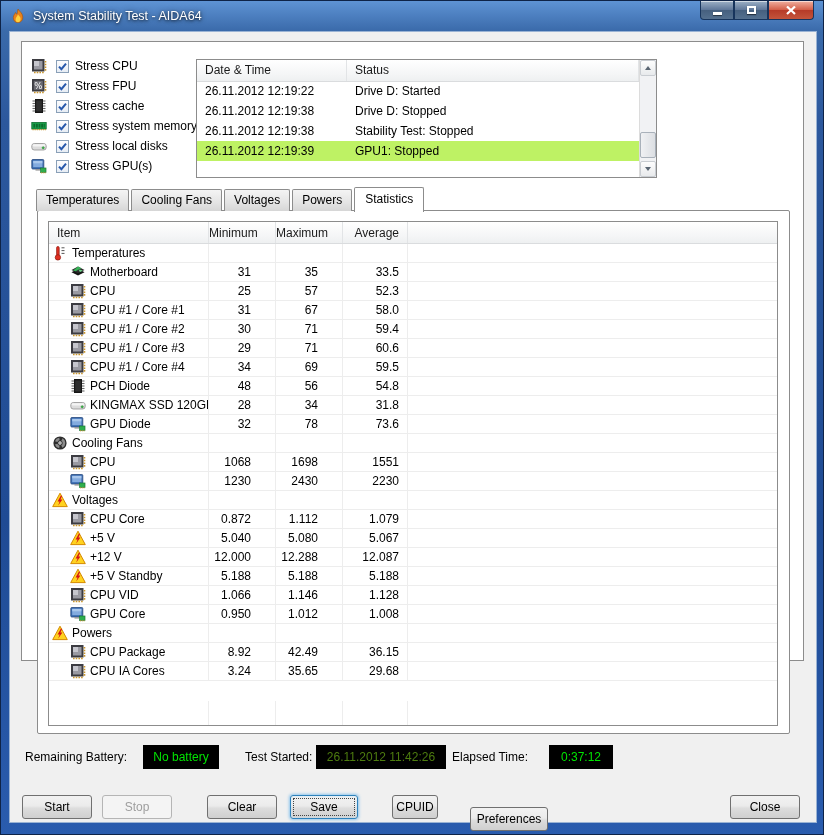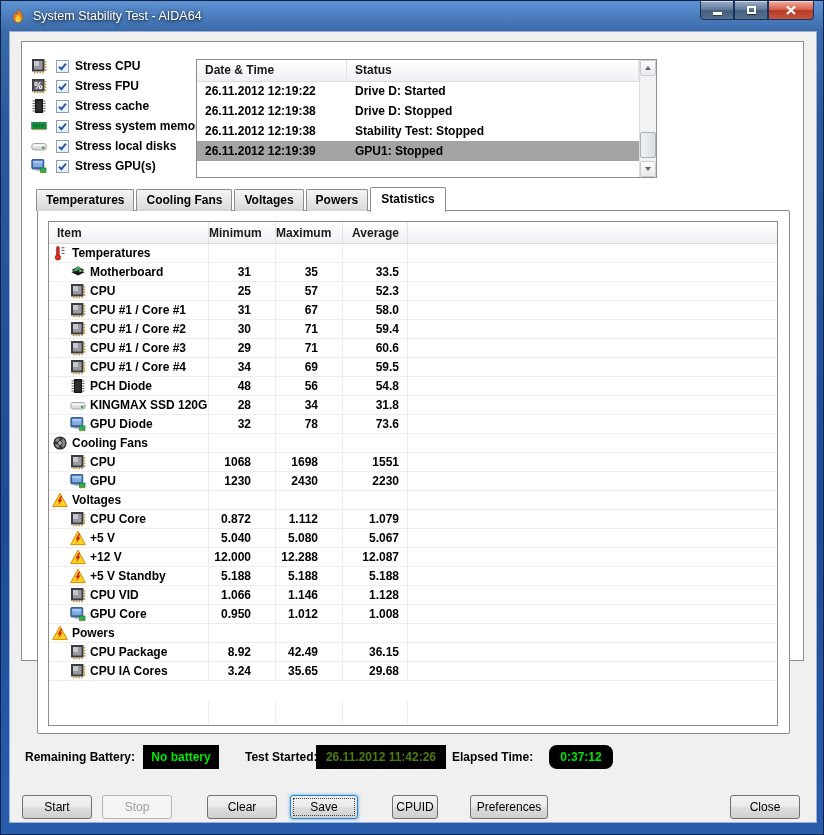--- a/index.html
+++ b/index.html
@@ -33,21 +33,21 @@
   .glyph-min{width:9px;height:3px;background:#fff;box-shadow:0 1px 1px rgba(0,0,0,.5);margin-top:6px;}
   .glyph-max{width:9px;height:8px;border:2px solid #fff;box-sizing:border-box;box-shadow:0 1px 1px rgba(0,0,0,.5);}
 
   
   .client{
     position:absolute;left:8px;top:30px;width:808px;height:792px;box-sizing:border-box;
     background:#f0f0f0;border:1px solid #9ab3d4;
   }
   .main-panel{
     position:absolute;left:11px;top:9px;width:783px;height:620px;box-sizing:border-box;
-    background:#fff;border:1px solid #8c8c8c;font-weight:bold;
+    background:#fff;border:1px solid #8c8c8c;
   }
 
   
   .stress-list{position:absolute;left:9px;top:14px;width:165px;}
   .stress-row{display:flex;align-items:center;height:20px;}
   .stress-row .icon{margin-right:9px;}
   .checkbox{
     width:13px;height:13px;box-sizing:border-box;margin-right:6px;flex:0 0 13px;
     border:1px solid #8aa0b8;background:linear-gradient(180deg,#fdfdfe,#e7edf5);
     display:flex;align-items:center;justify-content:center;
@@ -63,21 +63,21 @@
     position:absolute;left:0;top:0;right:17px;height:21px;display:flex;
     background:linear-gradient(180deg,#ffffff,#f4f5f6 70%,#eef0f1);
     border-bottom:1px solid #dadcde;
   }
   .log-header .hcell{
     box-sizing:border-box;padding:3px 0 0 8px;border-right:1px solid #e2e4e6;
     color:#1a1a1a;white-space:nowrap;overflow:hidden;
   }
   .log-body{position:absolute;left:0;top:21px;right:17px;bottom:0;}
   .log-row{display:flex;height:20px;line-height:20px;}
-  .log-row.selected{background:#a3a3a3;}
+  .log-row.selected{background:#bef264;}
   .log-cell{box-sizing:border-box;padding-left:8px;white-space:nowrap;overflow:hidden;}
   .col-time{width:150px;flex:0 0 150px;}
   .col-status{flex:1;}
 
   
   .vscroll{position:absolute;top:0;right:0;width:17px;bottom:0;background:#f1f2f4;border-left:1px solid #dcdcdc;box-sizing:border-box;}
   .scroll-arrow{position:absolute;left:0;width:16px;height:16px;background:linear-gradient(180deg,#fdfdfd,#e8eaec);border:1px solid #c9cdd2;box-sizing:border-box;display:flex;align-items:center;justify-content:center;border-radius:2px;}
   .scroll-arrow.up{top:0;}
   .scroll-arrow.down{bottom:0;}
   .tri-up{width:0;height:0;border-left:3.5px solid transparent;border-right:3.5px solid transparent;border-bottom:4.5px solid #5a6673;}
@@ -145,21 +145,21 @@
     font-family:"Liberation Sans","DejaVu Sans",sans-serif;font-size:12px;color:#000;
     display:flex;align-items:center;justify-content:center;padding:0;
   }
   .btn[data-state="disabled"]{background:#f4f4f4;border-color:#b5b5b5;color:#9e9e9e;}
   .btn[data-state="default"]{
     border-color:#2f82bb;box-shadow:0 0 3px 1px #8fc5ec, inset 0 0 3px #cfe8f8;
     outline:1px dotted #444;outline-offset:-4px;
   }
   #btn-start{left:12px;width:70px;} #btn-stop{left:92px;width:70px;}
   #btn-clear{left:197px;width:70px;} #btn-save{left:280px;width:68px;}
-  #btn-cpuid{left:382px;width:46px;} #btn-preferences{left:460px;width:78px;}
+  #btn-cpuid{left:382px;width:46px;} #btn-preferences{left:460px;width:78px;margin-top:12px;}
   #btn-close{left:720px;width:70px;}
 
   .icon{width:16px;height:16px;display:inline-block;flex:0 0 16px;}
   .icon svg{width:16px;height:16px;display:block;}
 </style>
 </head>
 <body>
 
 <div class="window">
   <div class="titlebar">
@@ -776,21 +776,21 @@
           </div>
         </div>
       </div>
 
       <div class="status-row">
         <span class="status-label" id="battery-label">Remaining Battery:</span>
         <span class="status-value" id="battery-value" style="background: rgb(0, 0, 0); color: rgb(0, 228, 0);">No battery</span>
         <span class="status-label" id="started-label">Test Started:</span>
         <span class="status-value" id="started-value" style="background: rgb(0, 0, 0); color: #4d7c0f;">26.11.2012 11:42:26</span>
         <span class="status-label" id="elapsed-label">Elapsed Time:</span>
-        <span class="status-value" id="elapsed-value" style="background: rgb(0, 0, 0); color: rgb(0, 228, 0); border-radius: 8px;">0:37:12</span>
+        <span class="status-value" id="elapsed-value" style="background: rgb(0, 0, 0); color: rgb(0, 228, 0);">0:37:12</span>
       </div>
     </div>
 
     <div id="button-row">
         <button class="btn" id="btn-start" data-state="normal">Start</button>
         <button class="btn" id="btn-stop" data-state="disabled">Stop</button>
         <button class="btn" id="btn-clear" data-state="normal">Clear</button>
         <button class="btn" id="btn-save" data-state="default">Save</button>
         <button class="btn" id="btn-cpuid" data-state="normal">CPUID</button>
         <button class="btn" id="btn-preferences" data-state="normal">Preferences</button>

